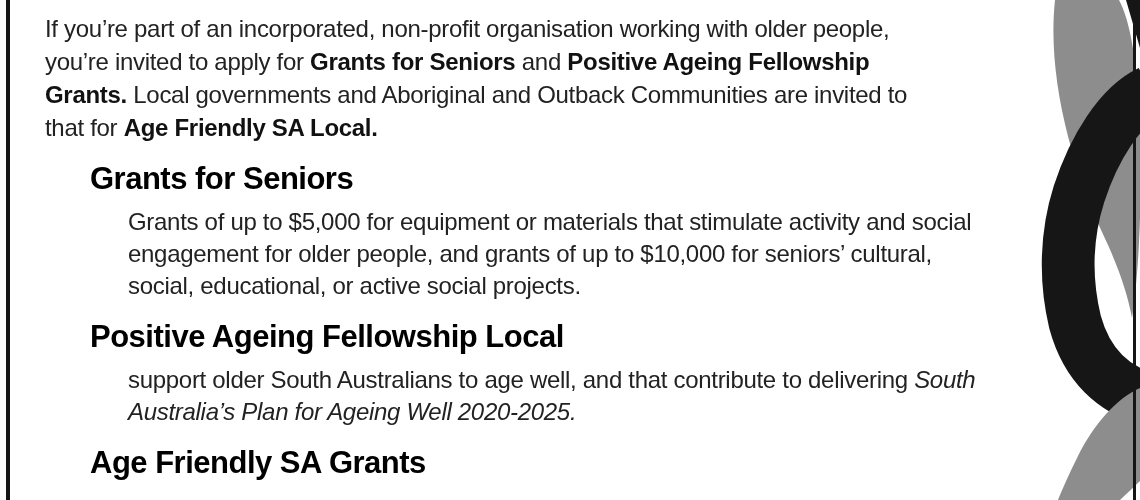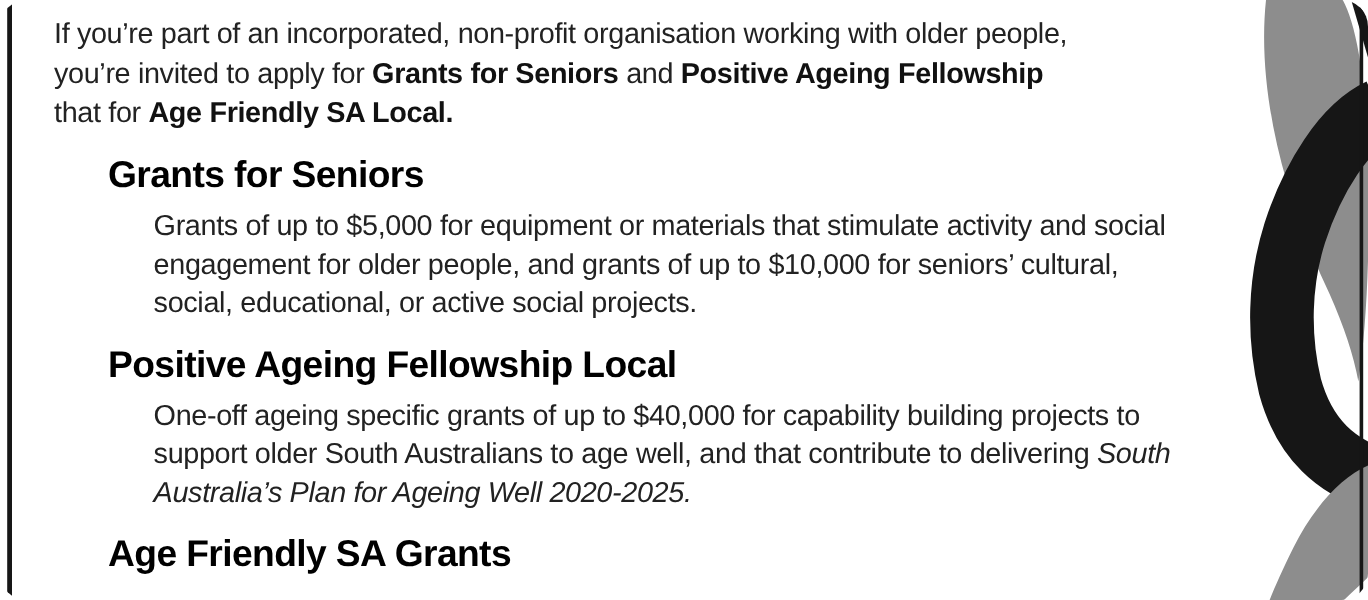--- a/index.html
+++ b/index.html
@@ -2,21 +2,20 @@
 <html><head>
 <meta charset="utf-8">
 <style>
   html,body{margin:0;padding:0;}
   .page{
     position:relative;
     width:1140px;height:500px;
     background:#ffffff;
     overflow:hidden;
     font-family:"Liberation Sans", sans-serif;
-    border-radius:22px;
   }
   .left-rule{
     position:absolute;left:6px;top:0;width:4px;height:500px;
     background:var(--ink,#161616);
   }
   .right-rule{
     position:absolute;left:1133px;top:0;width:3px;height:500px;
     background:var(--ink,#161616);
     z-index:3;
   }
@@ -54,35 +53,35 @@
 <body>
 
 <div class="page" style="--ink: #161616; background: rgb(255, 255, 255);">
 
   <div class="left-rule"></div>
 
   <div class="content">
     <div class="intro" id="intro">
         <div class="tline"><span>If you’re part of an incorporated, non-profit organisation working with older people,</span></div>
         <div class="tline"><span>you’re invited to apply for </span><span class="b">Grants for Seniors</span><span> and </span><span class="b">Positive Ageing Fellowship</span></div>
+        <div class="tline"><span class="b">Grants.</span><span> Local governments and Aboriginal and Outback Communities are invited to</span></div>
         <div class="tline"><span>that for </span><span class="b">Age Friendly SA Local.</span></div>
       </div>
     <div class="sections" id="sections">
         <div class="sec">
           <h2 class="sec-heading">Grants for Seniors</h2>
           <div class="sec-body">
             <div class="tline"><span>Grants of up to $5,000 for equipment or materials that stimulate activity and social</span></div>
             <div class="tline"><span>engagement for older people, and grants of up to $10,000 for seniors’ cultural,</span></div>
             <div class="tline"><span>social, educational, or active social projects.</span></div>
           </div>
         </div>
         <div class="sec">
           <h2 class="sec-heading">Positive Ageing Fellowship Local</h2>
           <div class="sec-body">
-            <div class="tline"><span>One-off ageing specific grants of up to $40,000 for capability building projects to</span></div>
             <div class="tline"><span>support older South Australians to age well, and that contribute to delivering </span><span class="i">South</span></div>
             <div class="tline"><span class="i">Australia’s Plan for Ageing Well 2020-2025.</span></div>
           </div>
         </div>
         <div class="sec">
           <h2 class="sec-heading">Age Friendly SA Grants</h2>
           <div class="sec-body"></div>
         </div>
       </div>
   </div>

